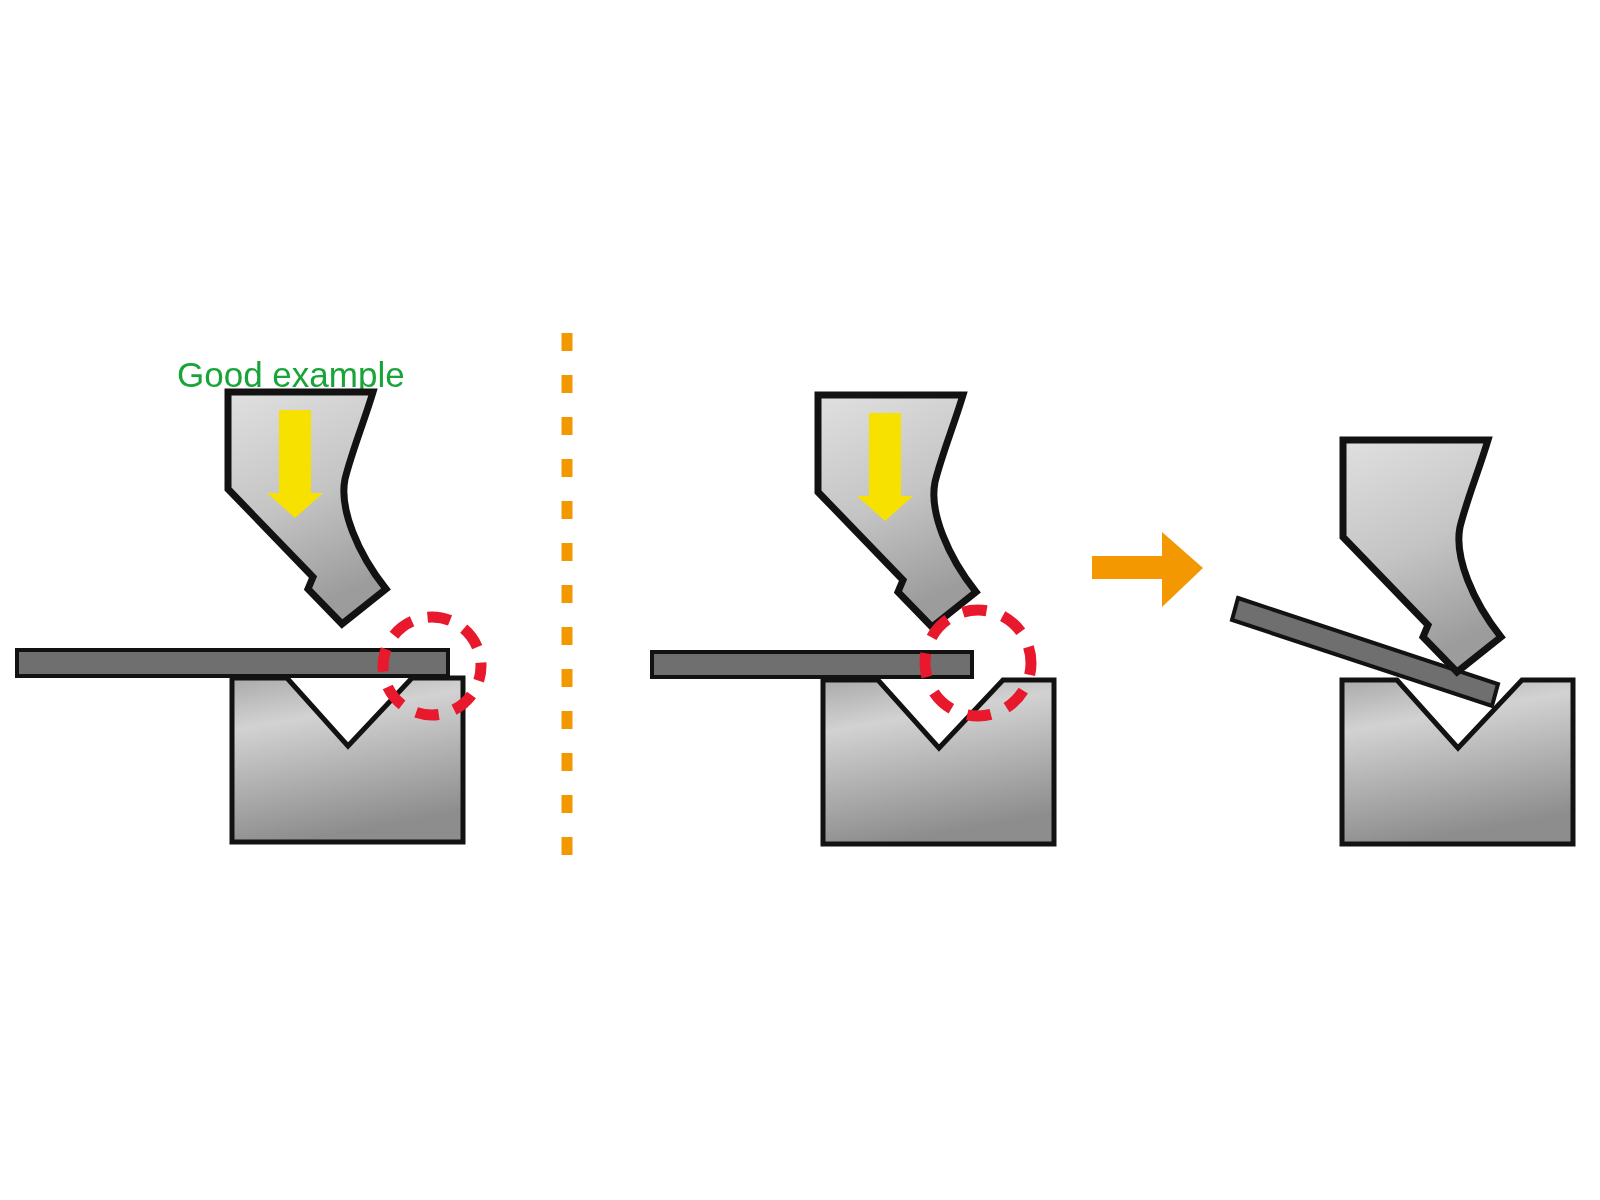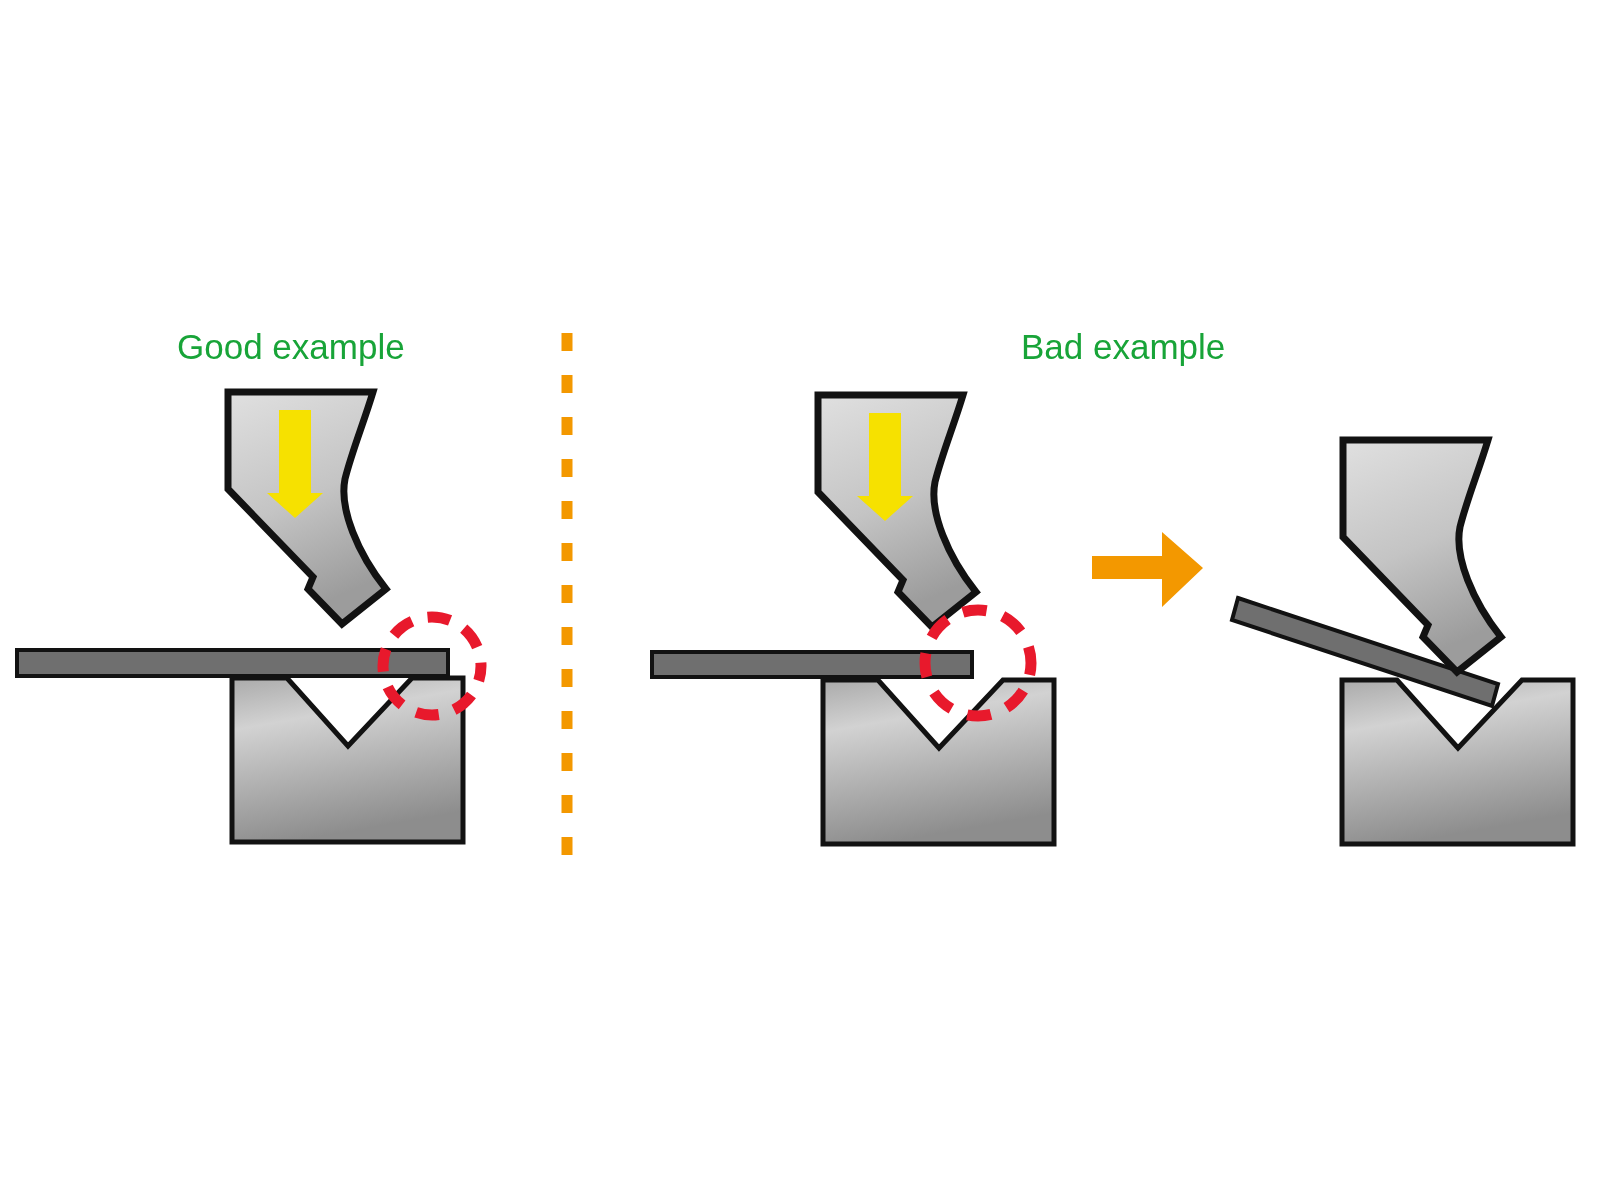--- a/index.html
+++ b/index.html
@@ -9,33 +9,33 @@
     background:#ffffff;
     overflow:hidden;
     font-family:"Liberation Sans", sans-serif;
   }
   .panel-label{
     position:absolute;
     font-size:35px;
     line-height:1.1;
     color:var(--label_green,#18a438);
     white-space:nowrap;
+    margin-top:28px;
   }
   .panel-label.good{left:177px;top:328px;}
   .panel-label.bad{left:1021px;top:328px;}
   svg.diagram{position:absolute;left:0;top:0;}
 </style>
 </head>
 <body>
 
 <div class="canvas">
 
   <div class="panel-label good">Good example</div>
 
-  <div class="panel-label bad">Bad example</div>
 
   <svg class="diagram" width="1600" height="1200" viewBox="0 0 1600 1200">
     <defs>
       <linearGradient id="gradPunch" x1="0" y1="0" x2="0.3" y2="1">
         <stop offset="0" stop-color="#e0e0e0"></stop>
         <stop offset="0.55" stop-color="#c4c4c4"></stop>
         <stop offset="1" stop-color="#9c9c9c"></stop>
       </linearGradient>
       <linearGradient id="gradDie" x1="0" y1="0" x2="0.25" y2="1">
         <stop offset="0" stop-color="#aaaaaa"></stop>

